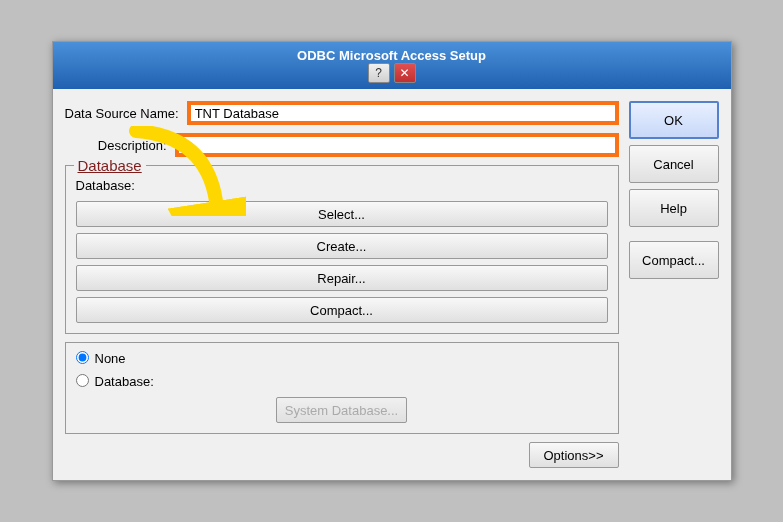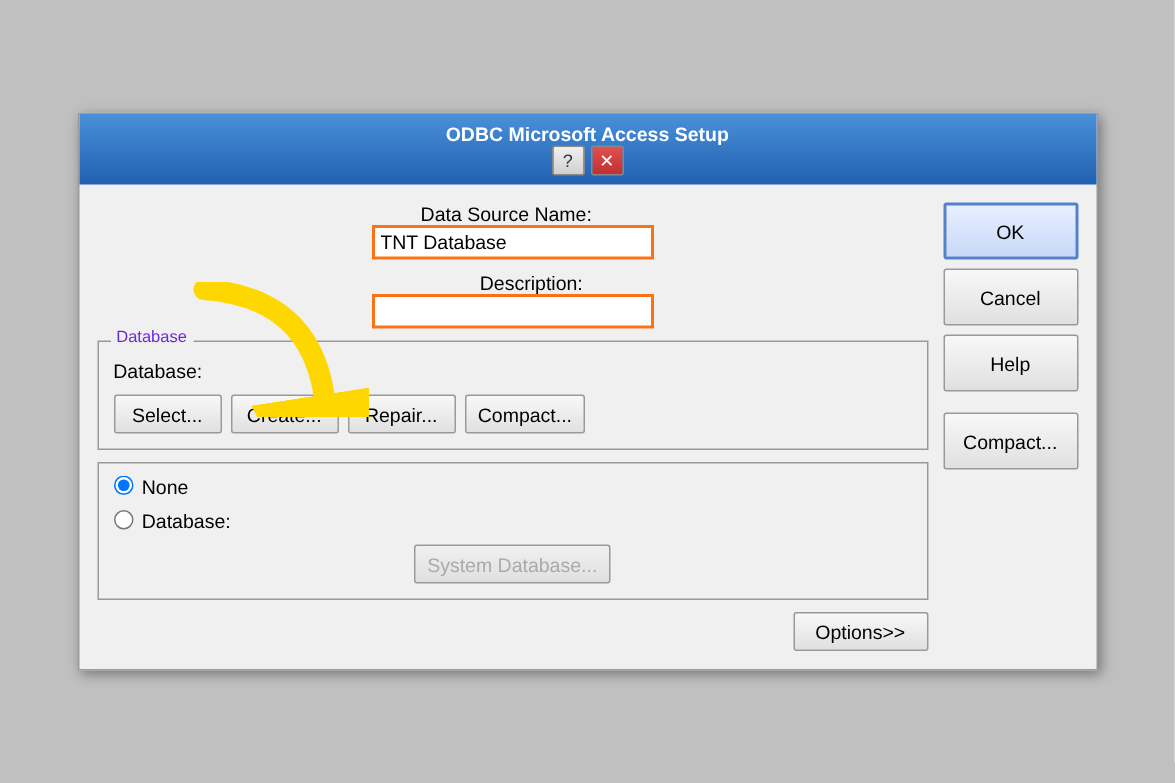--- a/index.html
+++ b/index.html
@@ -85,34 +85,33 @@
       display: flex;
       flex-direction: column;
       gap: 6px;
       min-width: 90px;
     }
 
     .form-row {
       display: flex;
       align-items: center;
       margin-bottom: 8px;
-      flex-direction: column;
     }
 
     .form-label {
       min-width: 110px;
       color: #000;
       text-align: right;
       padding-right: 8px;
     }
 
     .form-input {
       flex: 1;
       height: 24px;
-      border: 2px solid #f97316;
+      border: 4px solid #f97316;
       background: white;
       padding: 2px 4px;
       font-size: 13px;
       font-family: inherit;
       outline: none;
     }
 
     .group-box {
       border: 1px solid #999;
       padding: 8px 10px 10px 10px;
@@ -120,22 +119,23 @@
       margin-bottom: 8px;
       position: relative;
     }
 
     .group-box-title {
       position: absolute;
       top: -9px;
       left: 8px;
       background: #f0f0f0;
       padding: 0 4px;
-      font-size: 11px;
-      color: #6d28d9;
+      font-size: 15px;
+      color: #7f1d1d;
+      text-decoration: underline;
     }
 
     .db-label-row {
       display: flex;
       align-items: center;
       margin-bottom: 8px;
       margin-top: 4px;
     }
 
     .db-label {
@@ -146,20 +146,21 @@
     .db-path {
       flex: 1;
       font-size: 13px;
       color: #333;
     }
 
     .db-buttons {
       display: flex;
       gap: 6px;
       margin-top: 4px;
+      flex-direction: column;
     }
 
     .btn {
       min-width: 72px;
       height: 26px;
       background: linear-gradient(to bottom, #f8f8f8, #e0e0e0);
       border: 1px solid #999;
       border-radius: 2px;
       cursor: pointer;
       font-size: 13px;

